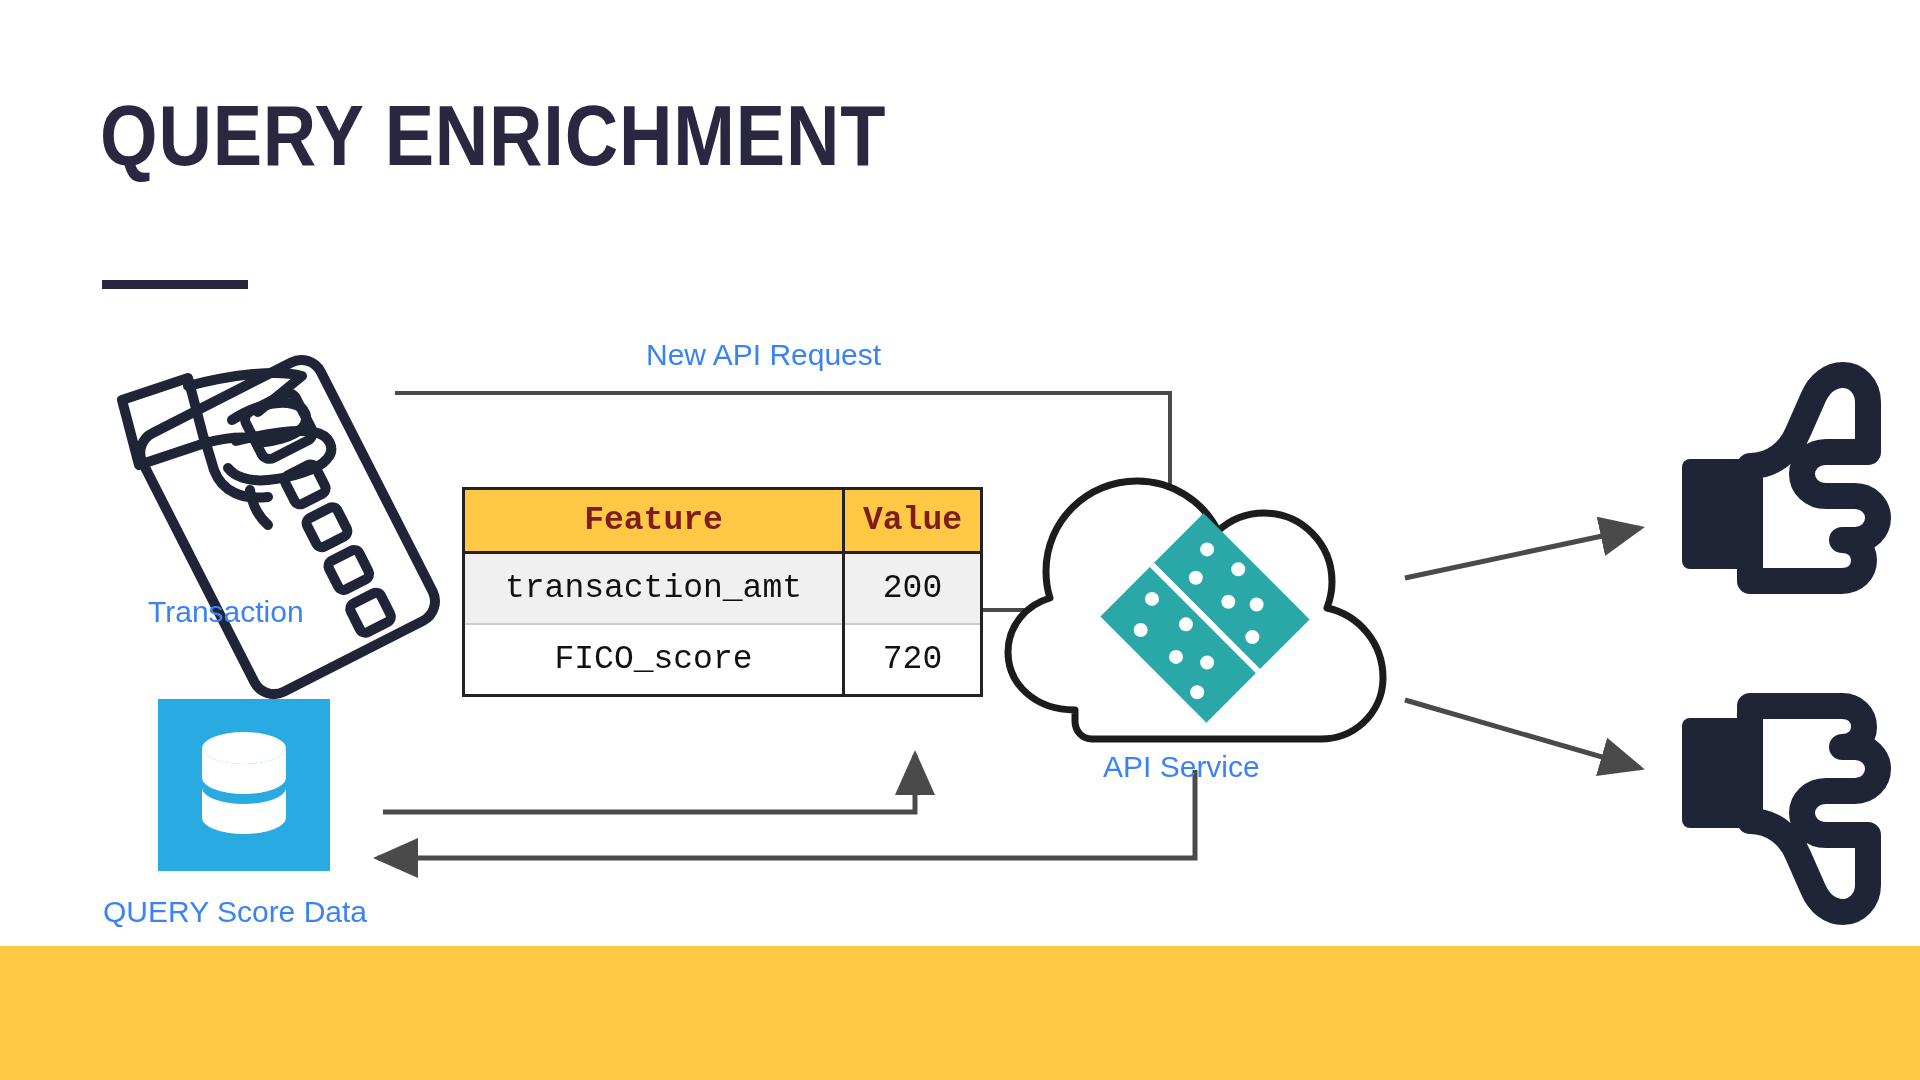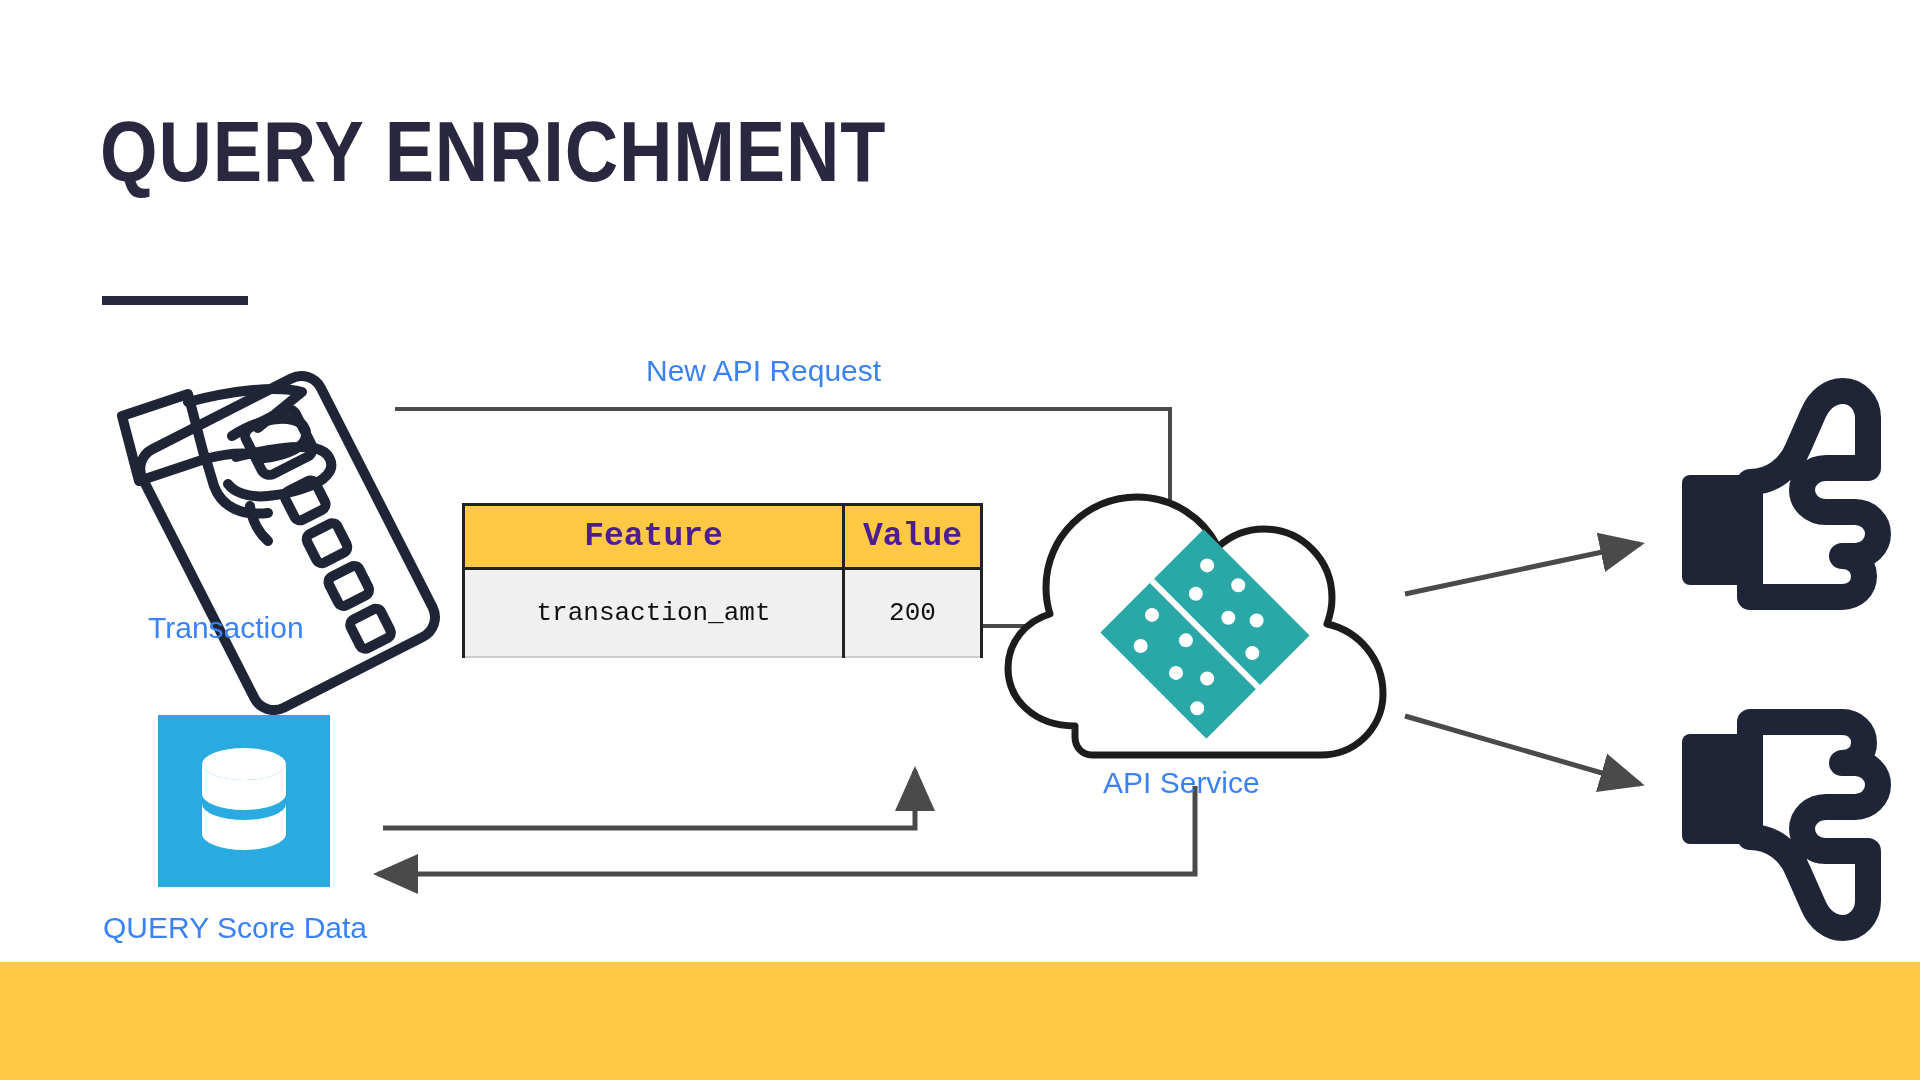--- a/index.html
+++ b/index.html
@@ -3,21 +3,21 @@
 <meta charset="utf-8">
 <style>
   html,body{margin:0;padding:0;}
   body{
     width:1920px;height:1080px;
     background:#ffffff;
     font-family:"Liberation Sans", sans-serif;
     overflow:hidden;
     position:relative;
   }
-  #slide{position:absolute;left:0;top:16px;width:1920px;height:1063px;}
+  #slide{position:absolute;left:0;top:0;width:1920px;height:1063px;}
 
   
   .title{
     position:absolute;left:100px;top:92px;
     font-family:"Liberation Sans", sans-serif;
     font-size:86px;
     font-weight:bold;
     letter-spacing:1px;
     color:#2a2740;
     line-height:1;
@@ -51,37 +51,37 @@
 
   
   .ftable{
     position:absolute;left:462px;top:487px;
     border-collapse:collapse;
     font-family:"Liberation Mono","DejaVu Sans Mono",monospace;
     background:#ffffff;
   }
   .ftable th{
     background:#ffc845;
-    color:#4c1d95;
+    color:#7f1d1d;
     font-size:33px;
     font-weight:bold;
     border:3px solid #222222;
     padding:12px 18px;
     text-align:center;
     height:54px;
     box-sizing:border-box;
   }
   .ftable td{
-    font-size:26px;
+    font-size:33px;
     color:#111111;
     border-left:3px solid #222222;
     border-right:3px solid #222222;
     border-top:2px solid #cccccc;
     border-bottom:2px solid #cccccc;
-    padding:28px 18px;
+    padding:16px 18px;
     text-align:center;
     height:58px;
     box-sizing:border-box;
   }
   .ftable tr.row-alt td{background:#f0f0f0;}
   .ftable tr.row-last td{background:#ffffff;border-bottom:3px solid #222222;}
   .ftable .col-feature{width:380px;}
   .ftable .col-value{width:136px;}
 
   
@@ -247,18 +247,22 @@
       <tr>
         <th class="col-feature">Feature</th>
         <th class="col-value">Value</th>
       </tr>
     </thead>
     <tbody>
       <tr class="row-alt">
         <td>transaction_amt</td>
         <td>200</td>
       </tr>
+      <tr class="row-last">
+        <td>FICO_score</td>
+        <td>720</td>
+      </tr>
     </tbody>
   </table>
 
   <div class="bottom-band"></div>
 
 </div>
 
 </body></html>

